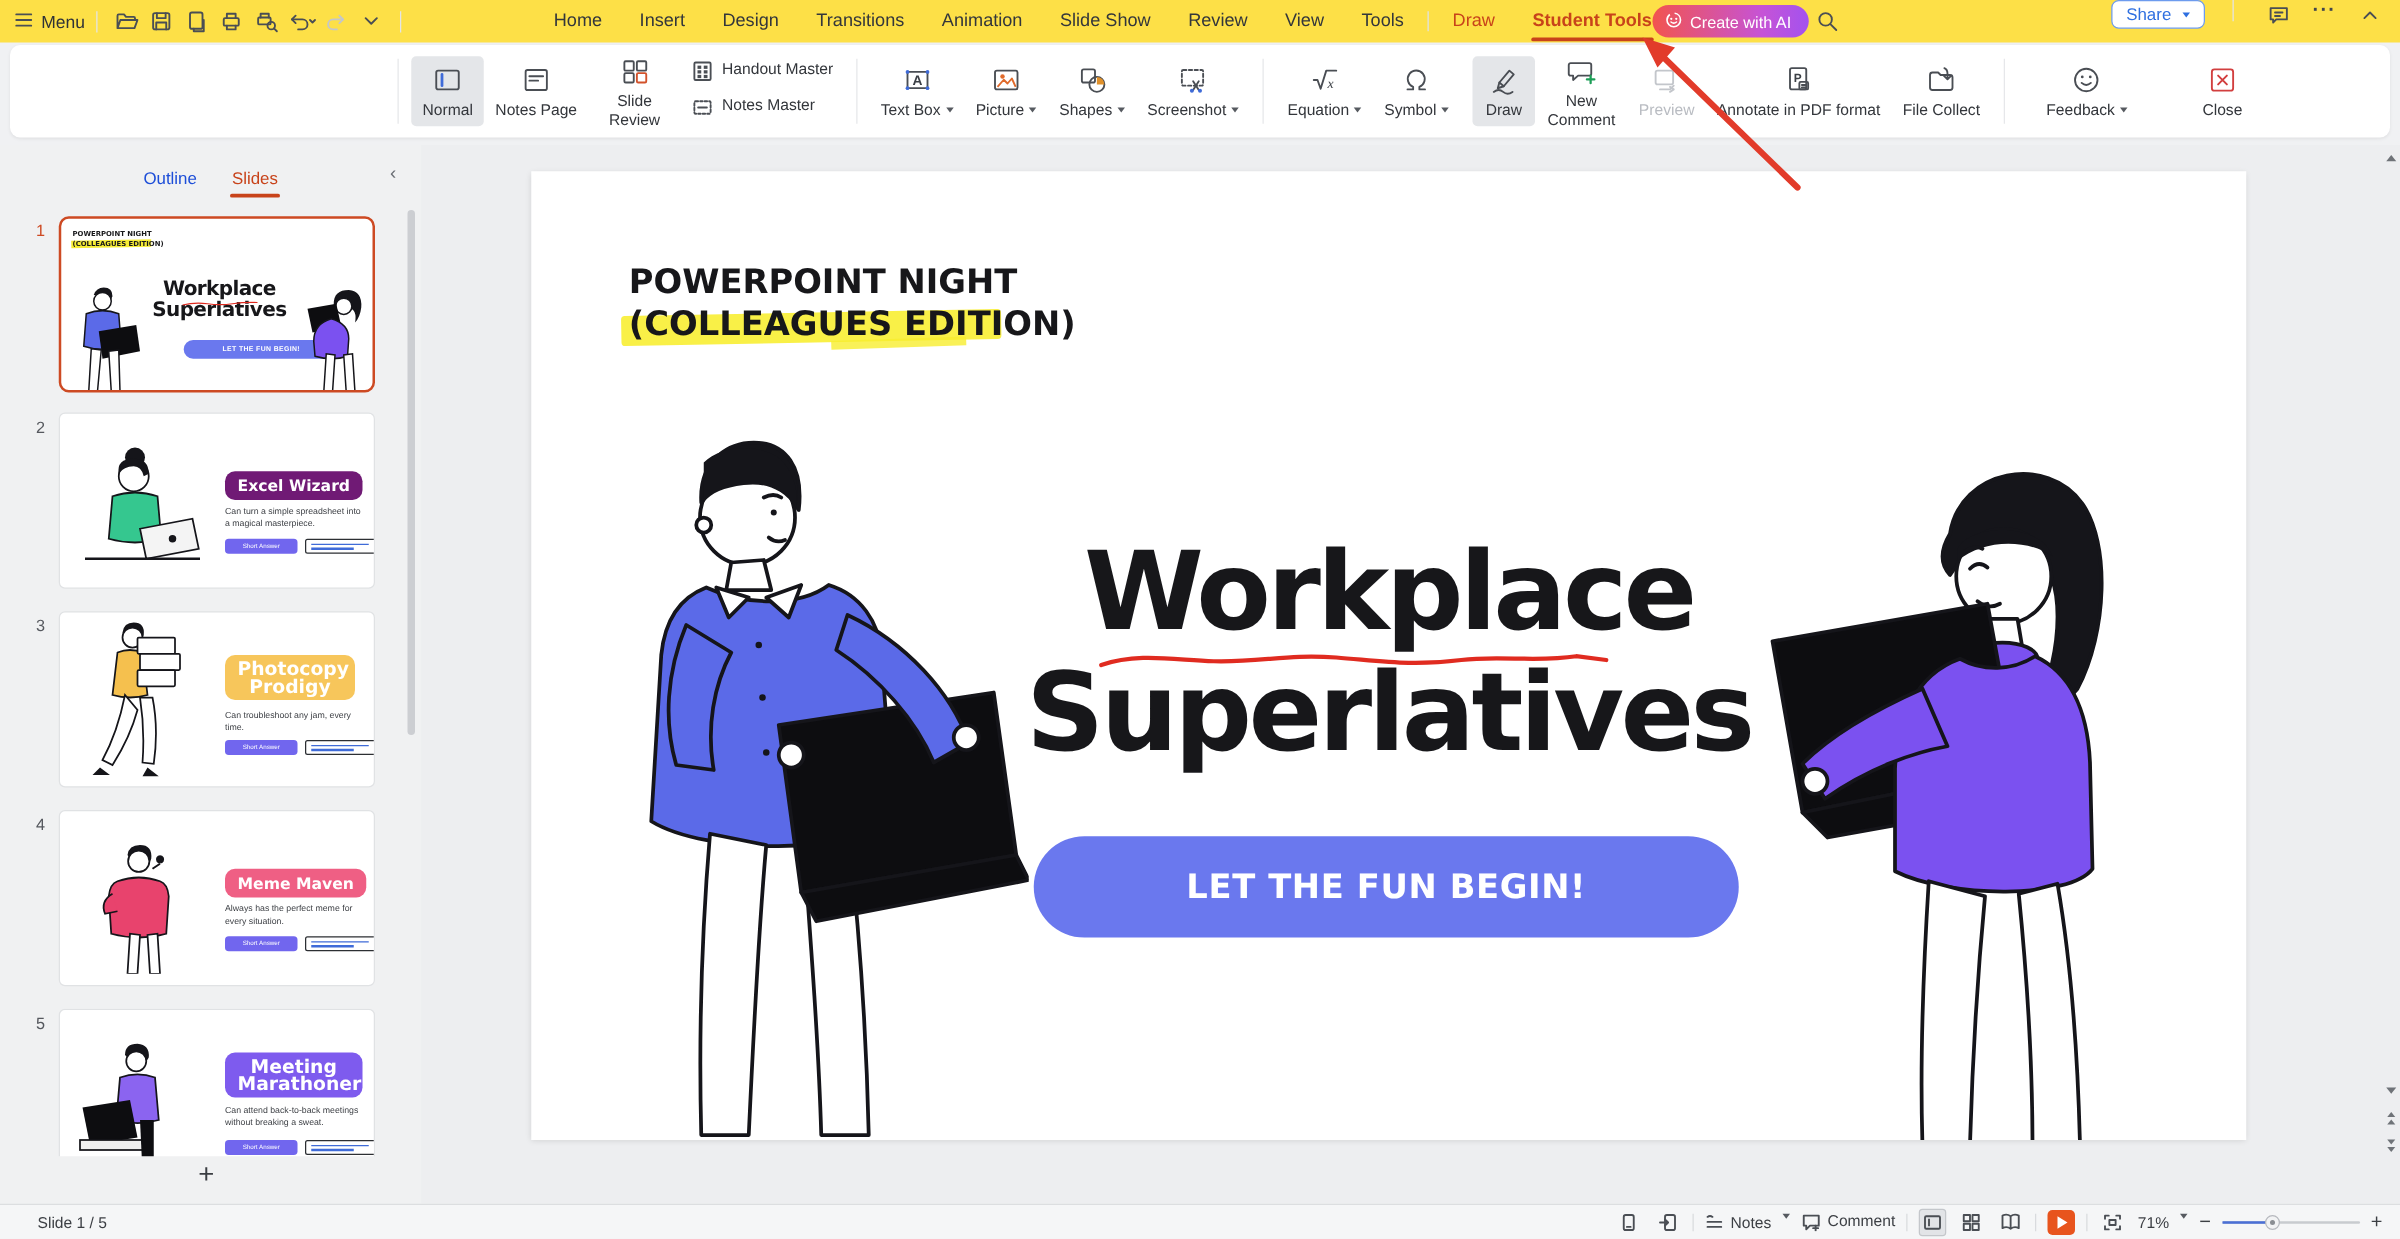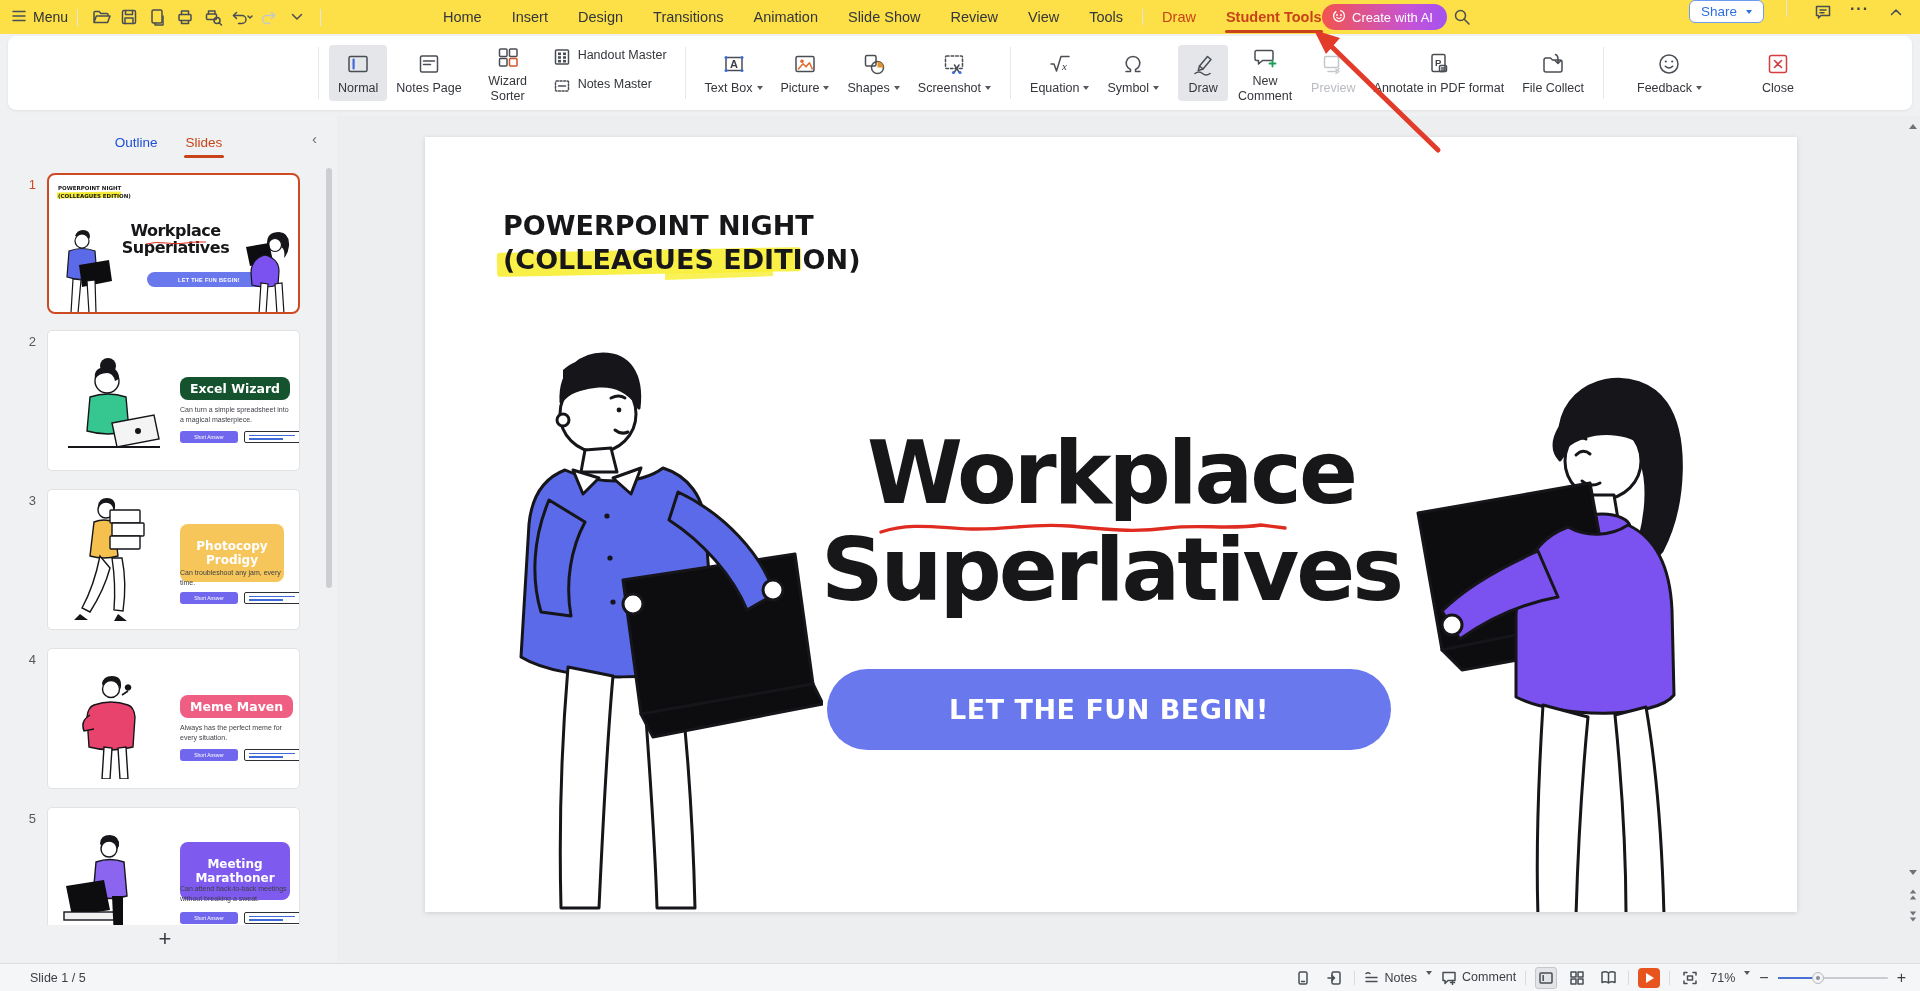--- a/index.html
+++ b/index.html
@@ -68,21 +68,21 @@
   .mini-head{position:absolute;left:0;top:47px;width:253px;text-align:center;font-size:16px;line-height:17px;font-weight:bold;color:#17171a;letter-spacing:-.5px;font-family:"DejaVu Sans",sans-serif}
   .mini-squig{position:absolute;left:96px;top:66px;width:62px;height:5px}
   .mini-cta{position:absolute;left:98px;top:97px;width:124px;height:15px;border-radius:8px;background:#6a78ee;color:#fff;font-size:5.5px;font-weight:bold;display:flex;align-items:center;justify-content:center;letter-spacing:.3px}
   .mini-fig{position:absolute}
 
   
   .mini-ill{position:absolute;left:12px;top:26px;width:104px;height:104px}
   .mini-ill.walk{top:6px;height:128px}
   .badge{position:absolute;left:132px;border-radius:8px;color:#fff;font-weight:bold;text-align:center;font-family:"DejaVu Sans",sans-serif}
   .badge.one{top:46px;font-size:12.5px;padding:4px 10px}
-  .badge.two{top:34px;font-size:12px;line-height:14px;padding:15px 10px}
+  .badge.two{top:34px;font-size:15px;line-height:14px;padding:4px 10px}
   .mini-desc{position:absolute;left:132px;width:114px;font-size:7px;line-height:1.45;color:#3c3f44}
   .mini-btns{position:absolute;left:132px;display:flex;gap:6px}
   .mini-btn1{width:58px;height:12px;border-radius:3px;background:#7166ee;color:#fff;font-size:5px;display:flex;align-items:center;justify-content:center;gap:2px}
   .mini-btn2{width:62px;height:12px;border-radius:2px;border:1px solid #2c2f33;background:#fff;display:flex;flex-direction:column;justify-content:center;gap:2px;padding:0 4px}
   .mini-btn2 i{display:block;height:1.5px;background:#3f6bd8;width:46px}
   .mini-btn2 i:last-child{width:34px}
 
   
   .canvas{position:absolute;left:337px;top:0;width:1583px;height:847px;background:#edeef0}
   .slide{position:absolute;left:88px;top:21px;width:1372px;height:775px;background:#fff;box-shadow:0 1px 5px rgba(0,0,0,.13);overflow:hidden;font-family:"DejaVu Sans",sans-serif}
@@ -265,21 +265,21 @@
       </div>
       <div class="rbtn">
         <span class="ricon">
             <svg width="26" height="26" viewBox="0 0 26 26">
               <rect class="ic" x="4.5" y="5" width="7.5" height="7.5" rx="1"></rect>
               <rect class="ic" x="14.5" y="5" width="7.5" height="7.5" rx="1"></rect>
               <rect class="ic" x="4.5" y="14.5" width="7.5" height="7.5" rx="1"></rect>
               <rect x="14.5" y="14.5" width="7.5" height="7.5" rx="1" fill="none" stroke="#d2512a" stroke-width="1.5"></rect>
             </svg>
           </span>
-        <span class="rlabel wrap">Wizard Sorter</span>
+        <span class="rlabel wrap">Slide Review</span>
       </div>
 
       <div class="rmasters">
         <div class="rmaster-row">
           <span><svg width="18" height="18" viewBox="0 0 18 18">
                 <rect class="ic" x="2.5" y="2" width="13" height="14" rx="1"></rect>
                 <rect x="5" y="4.5" width="3" height="2.6" fill="#4a4e54"></rect>
                 <rect x="10" y="4.5" width="3" height="2.6" fill="#4a4e54"></rect>
                 <rect x="5" y="8.2" width="3" height="2.6" fill="#4a4e54"></rect>
                 <rect x="10" y="8.2" width="3" height="2.6" fill="#4a4e54"></rect>
@@ -489,21 +489,21 @@
           <div class="thumb">
             <svg class="mini-ill" viewBox="0 0 104 104" style="color:#35c78f">
               <circle cx="48" cy="9" r="8" fill="#15151a"></circle>
               <circle cx="47" cy="24" r="12" fill="#fff" stroke="#15151a" stroke-width="1.4"></circle>
               <path d="M35,22 q-2,-12 12,-12 q12,0 12,12 l-4,2 q-2,-8 -8,-8 q-8,0 -12,6 Z" fill="#15151a"></path>
               <path d="M30,40 q18,-6 36,0 l3,34 q-21,6 -42,0 Z" fill="currentColor" stroke="#15151a" stroke-width="1.4"></path>
               <polygon points="52,66 94,58 99,82 57,90" fill="#f4f4f4" stroke="#15151a" stroke-width="1.4"></polygon>
               <circle cx="78" cy="74" r="3" fill="#15151a"></circle>
               <path d="M8,90 h92" stroke="#15151a" stroke-width="2"></path>
             </svg>
-            <span class="badge one" style="background:#14532d">Excel Wizard</span>
+            <span class="badge one" style="background:#701a75">Excel Wizard</span>
             <div class="mini-desc" style="top:74px">Can turn a simple spreadsheet into a magical masterpiece.</div>
             <div class="mini-btns" style="top:100px">
               <span class="mini-btn1">Short Answer</span>
               <span class="mini-btn2">
                   <i></i>
                   <i></i>
                 </span>
             </div>
           </div>
         </div>

